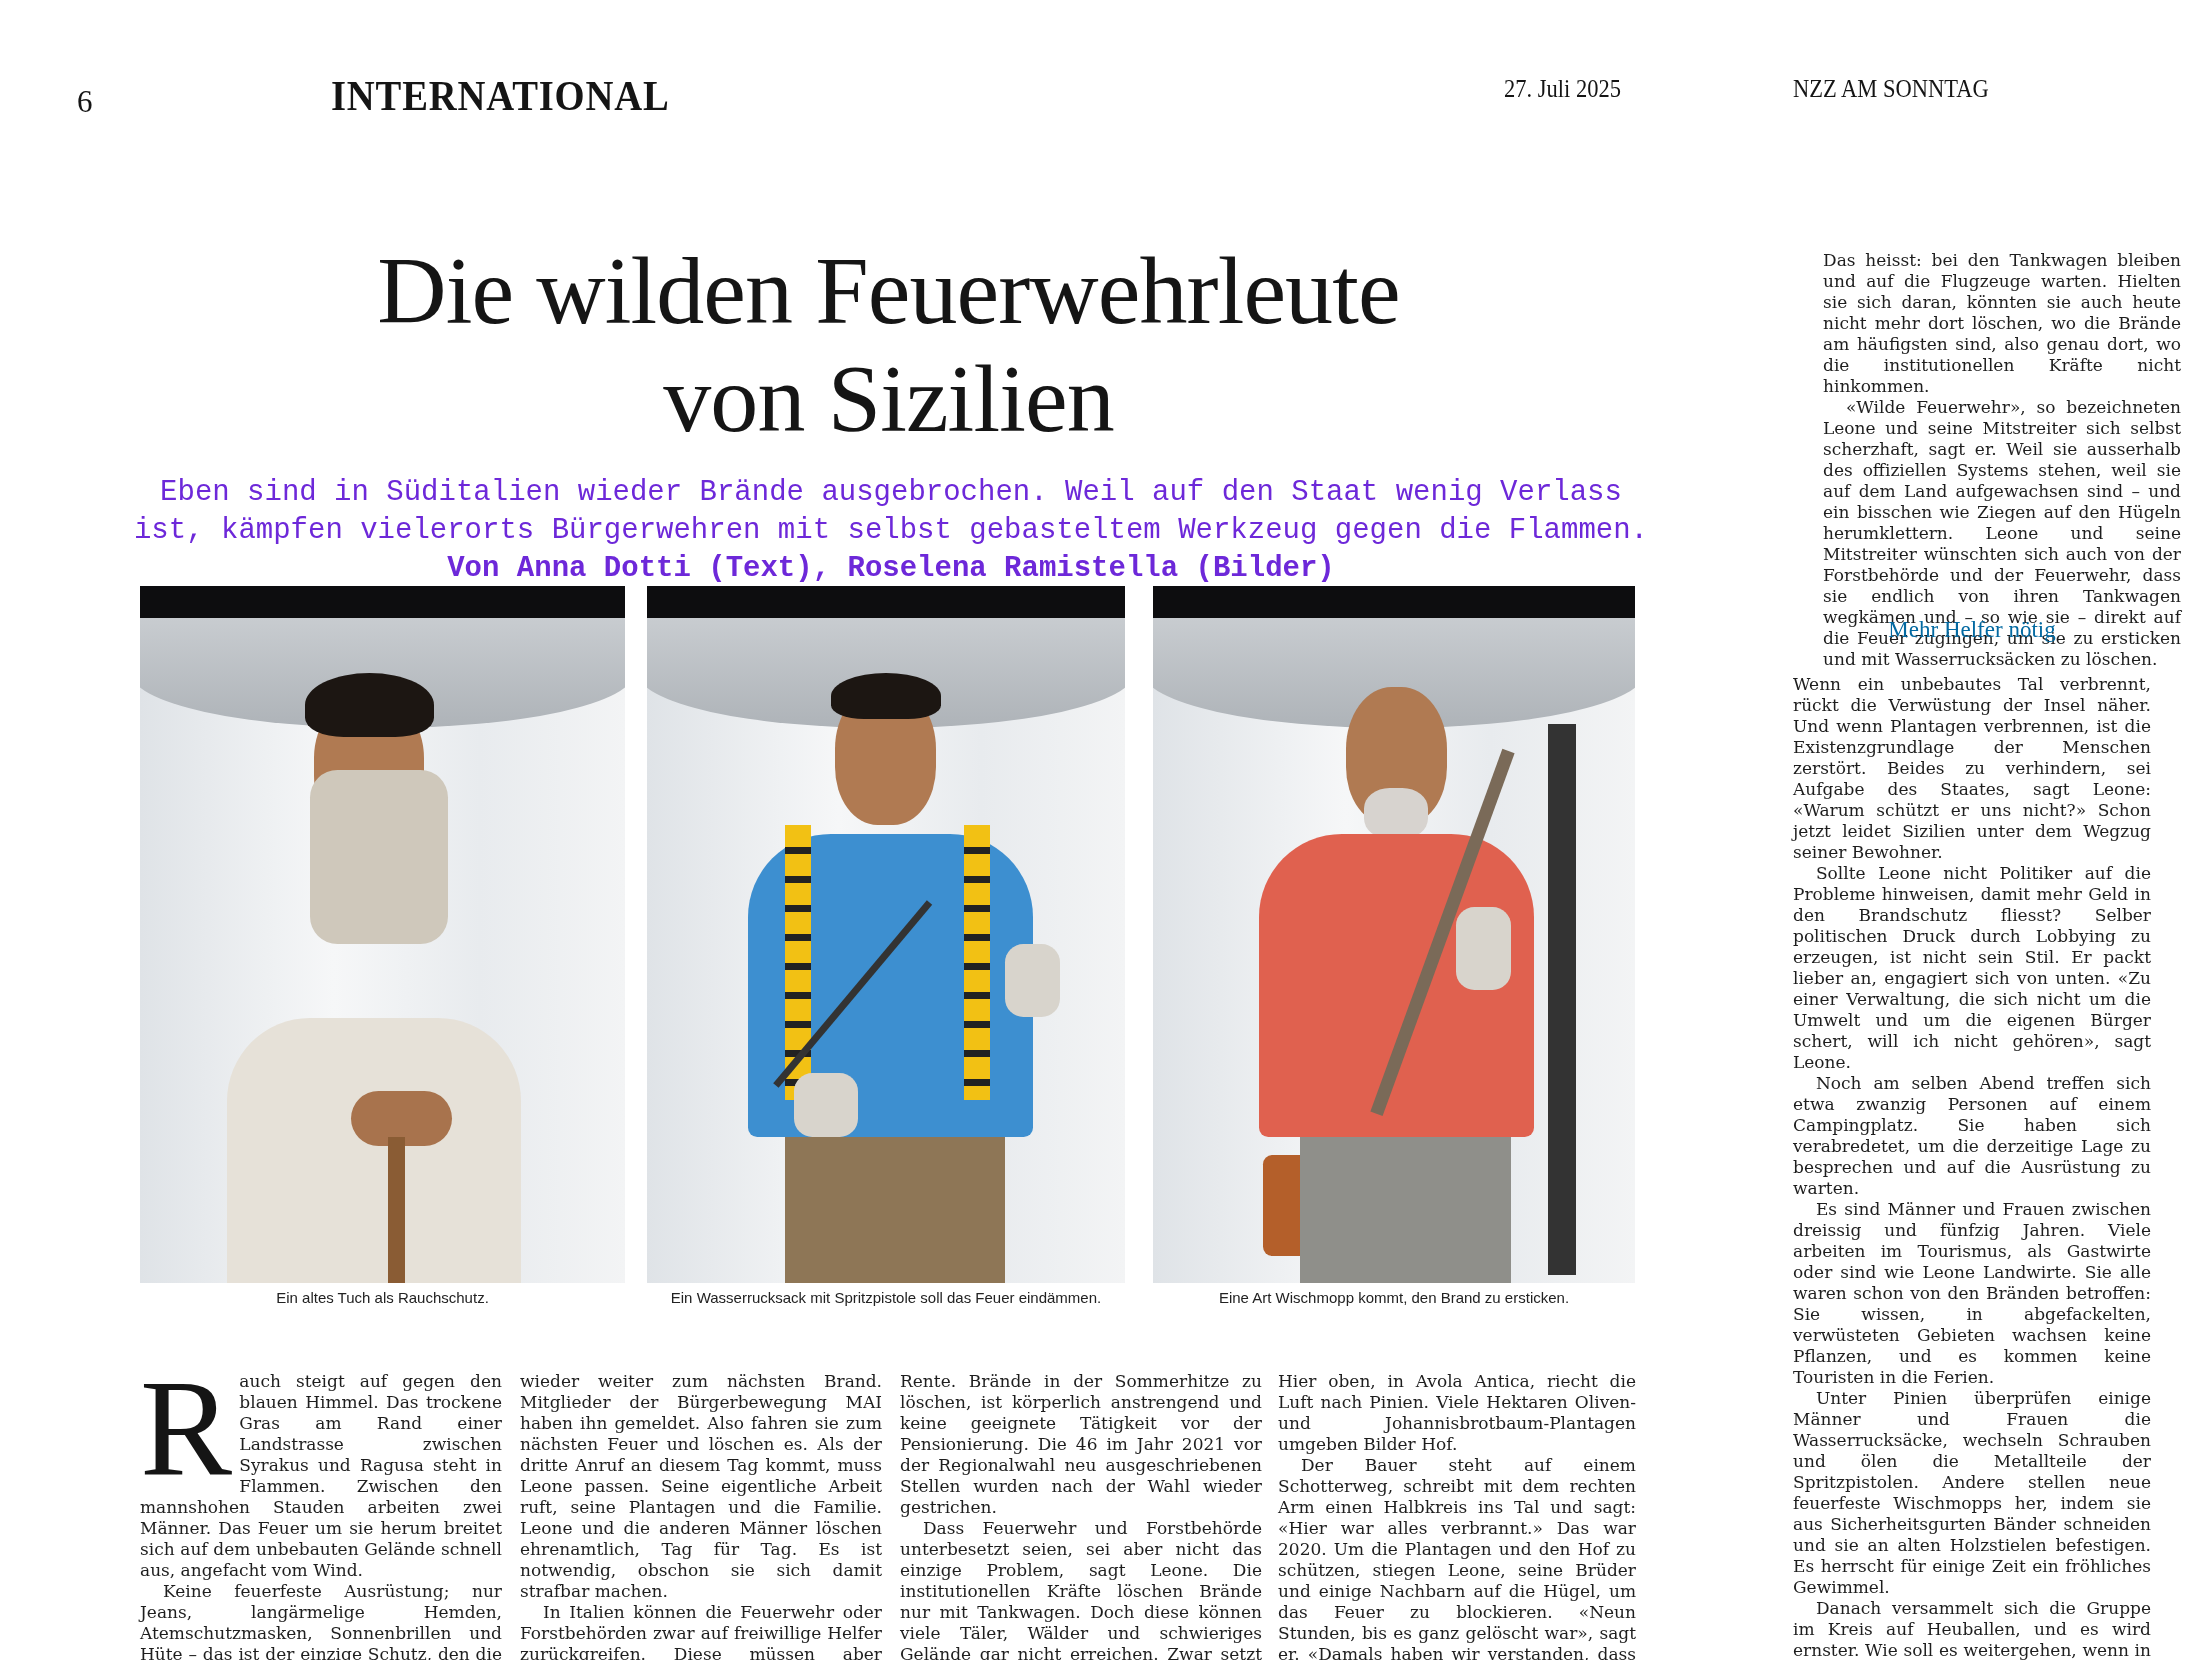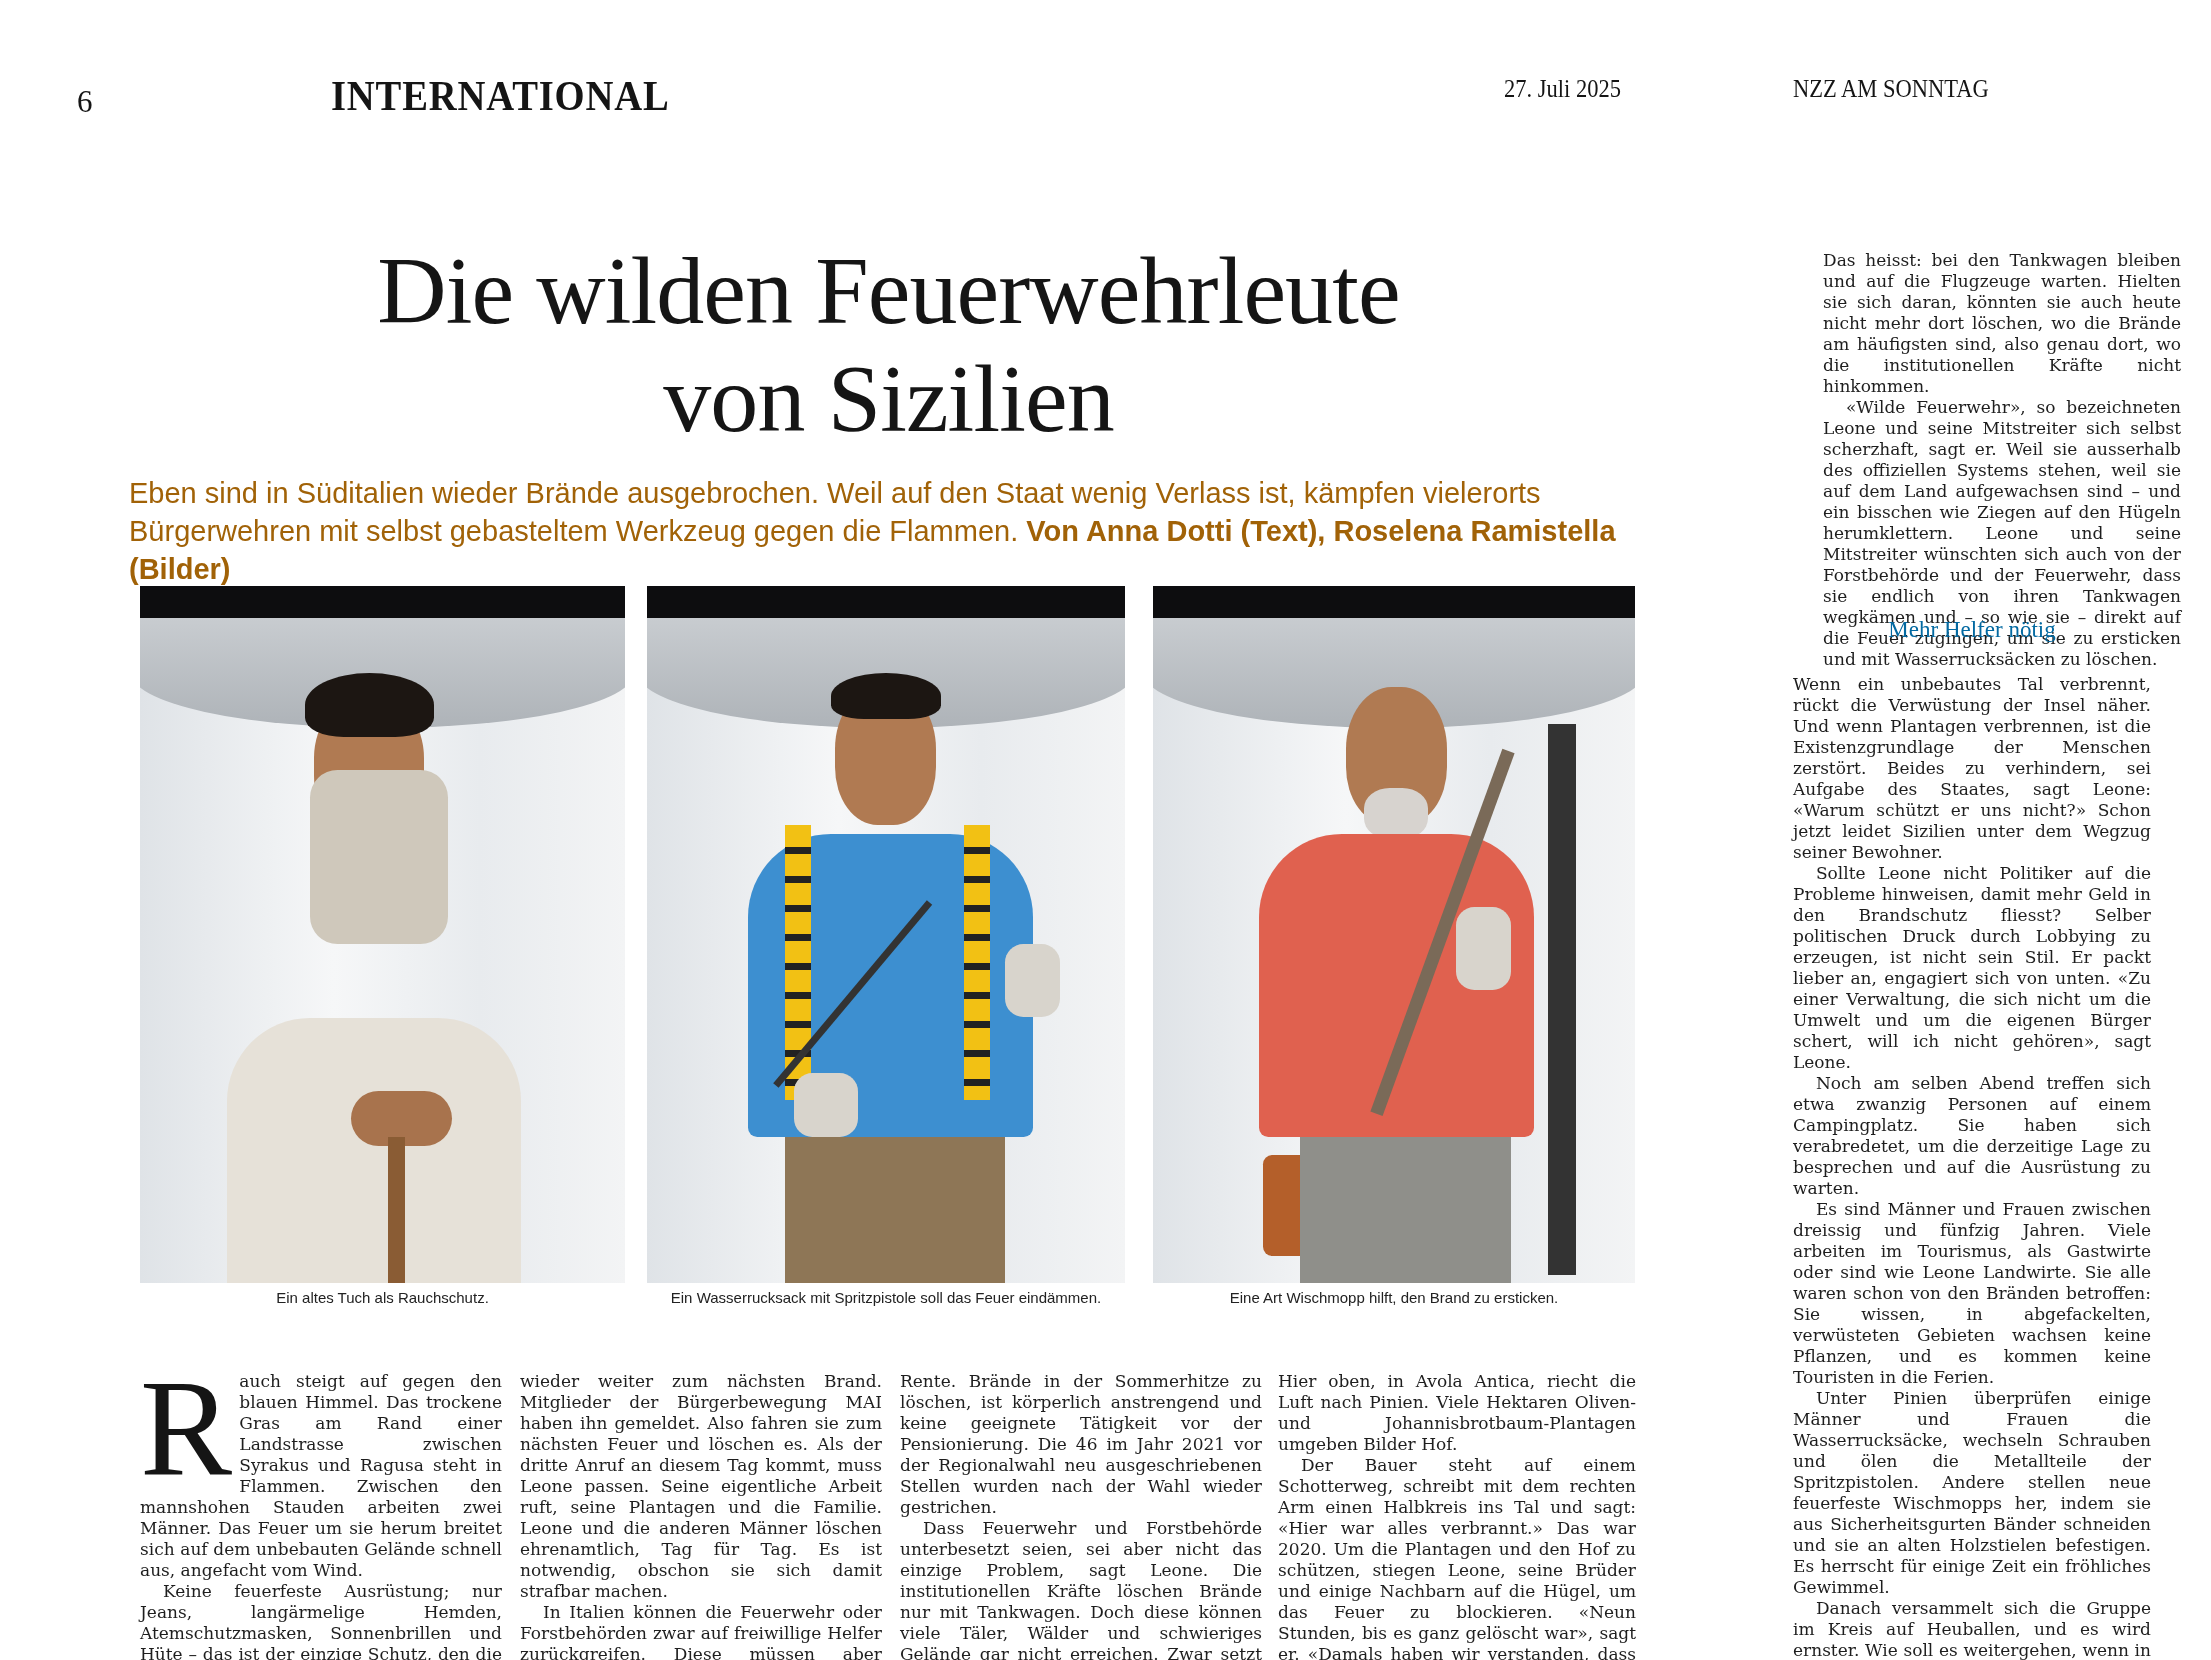--- a/index.html
+++ b/index.html
@@ -14,22 +14,22 @@
   #section { left:331px; top:72px; font-size:42px; letter-spacing:0.9px; transform:scaleX(0.92); transform-origin:left; font-weight:bold; }
   #date { left:1504px; top:75px; font-size:25px; transform:scaleX(0.9); transform-origin:left; }
   #paper-name { left:1793px; top:75px; font-size:25px; transform:scaleX(0.9); transform-origin:left; }
 
   #headline {
     left:140px; width:1497px; top:237px; text-align:center;
     font-family:"Liberation Serif", serif; font-size:96px; line-height:108px;
     color:#151515; letter-spacing:-0.9px;
   }
   #dek {
-    left:129px; width:1524px; top:474px; text-align:left;
-    font-family:Liberation Sans, sans-serif; font-size:29px; line-height:38px; color:#a16207;
+    left:129px; width:1524px; top:474px; text-align:center;
+    font-family:Liberation Mono, monospace; font-size:29px; line-height:38px; color:#6d28d9;
   }
   #dek b { font-weight:bold; }
 
   .photo { position:absolute; top:586px; height:697px; overflow:hidden; background:#e9ecef; }
   .photo .shade-top { position:absolute; left:0; right:0; top:0; height:51px; background:#0d0d0f; }
   .photo .drape { position:absolute; left:-9.2px; right:-9.2px; top:32px; height:110px; border-radius:0 0 50% 50%; background:linear-gradient(#c8ccd0,#aeb3b8); }
   .photo .cloth { position:absolute; left:0; right:0; top:101px; bottom:0; background:linear-gradient(90deg,#dfe3e7 0%,#f6f7f8 40%,#e8ebee 70%,#f3f4f5 100%); }
   .head { position:absolute; border-radius:45% 45% 42% 42%; background:#b07a52; }
   .hair { position:absolute; border-radius:50% 50% 30% 30%; background:#1c1612; }
   .torso { position:absolute; border-radius:83px 83px 9.2px 9.2px; }
@@ -122,21 +122,21 @@
   <div class="torso" style="left:106px;top:248px;width:275px;height:303px;background:#e0614f;"></div>
   <div style="position:absolute;left:239px;top:579px;width:13px;height:386px;background:#7a6a58;transform:rotate(20deg);transform-origin:top;top:165px;left:349px;"></div>
   <div style="position:absolute;left:395px;top:138px;width:27.5px;height:551px;background:#333;"></div>
   <div style="position:absolute;left:303px;top:321px;width:55px;height:83px;border-radius:18.4px;background:#d8d4cc;"></div>
   <div style="position:absolute;left:110px;top:569px;width:51px;height:101px;border-radius:9.2px;background:#b45f2a;"></div>
   <div class="legs" style="left:147px;top:551px;width:211px;height:147px;background:#8f8f8a;"></div>
 </div>
 
 <div class="caption" id="caption-1">Ein altes Tuch als Rauchschutz.</div>
 <div class="caption" id="caption-2">Ein Wasserrucksack mit Spritzpistole soll das Feuer eindämmen.</div>
-<div class="caption" id="caption-3">Eine Art Wischmopp hilft, den Brand zu ersticken.</div>
+<div class="caption" id="caption-3">Eine Art Wischmopp kommt, den Brand zu ersticken.</div>
 
 <div class="col" id="col-1">
   <span class="dropcap">R</span>
   <p class="first">auch steigt auf gegen den blauen Himmel. Das trockene Gras am Rand einer Landstrasse zwischen Syrakus und Ragusa steht in Flammen. Zwischen den mannshohen Stauden arbeiten zwei Männer. Das Feuer um sie herum breitet sich auf dem unbebauten Gelände schnell aus, angefacht vom Wind.</p>
   <p>Keine feuerfeste Ausrüstung; nur Jeans, langärmelige Hemden, Atemschutzmasken, Sonnenbrillen und Hüte – das ist der einzige Schutz, den die Männer gegen den noch überschaubaren Buschbrand tragen. Einer schlägt mit einer Art selbstgebautem Wischmopp auf das brennende</p>
 </div>
 <div class="col" id="col-2">
   <p class="noind">wieder weiter zum nächsten Brand. Mitglieder der Bürgerbewegung MAI haben ihn gemeldet. Also fahren sie zum nächsten Feuer und löschen es. Als der dritte Anruf an diesem Tag kommt, muss Leone passen. Seine eigentliche Arbeit ruft, seine Plantagen und die Familie. Leone und die anderen Männer löschen ehrenamtlich, Tag für Tag. Es ist notwendig, obschon sie sich damit strafbar machen.</p>
   <p>In Italien können die Feuerwehr oder Forstbehörden zwar auf freiwillige Helfer zurückgreifen. Diese müssen aber offiziell ausgebildet und anerkannt sein. Das sind die Aktivisten der Bewegung MAI nicht. Werden sie bei einem Brand von</p>
 </div>

